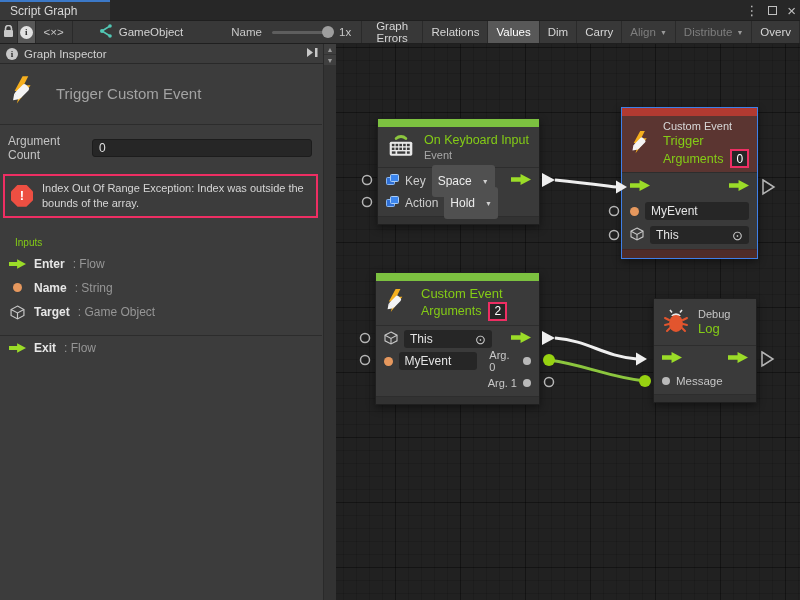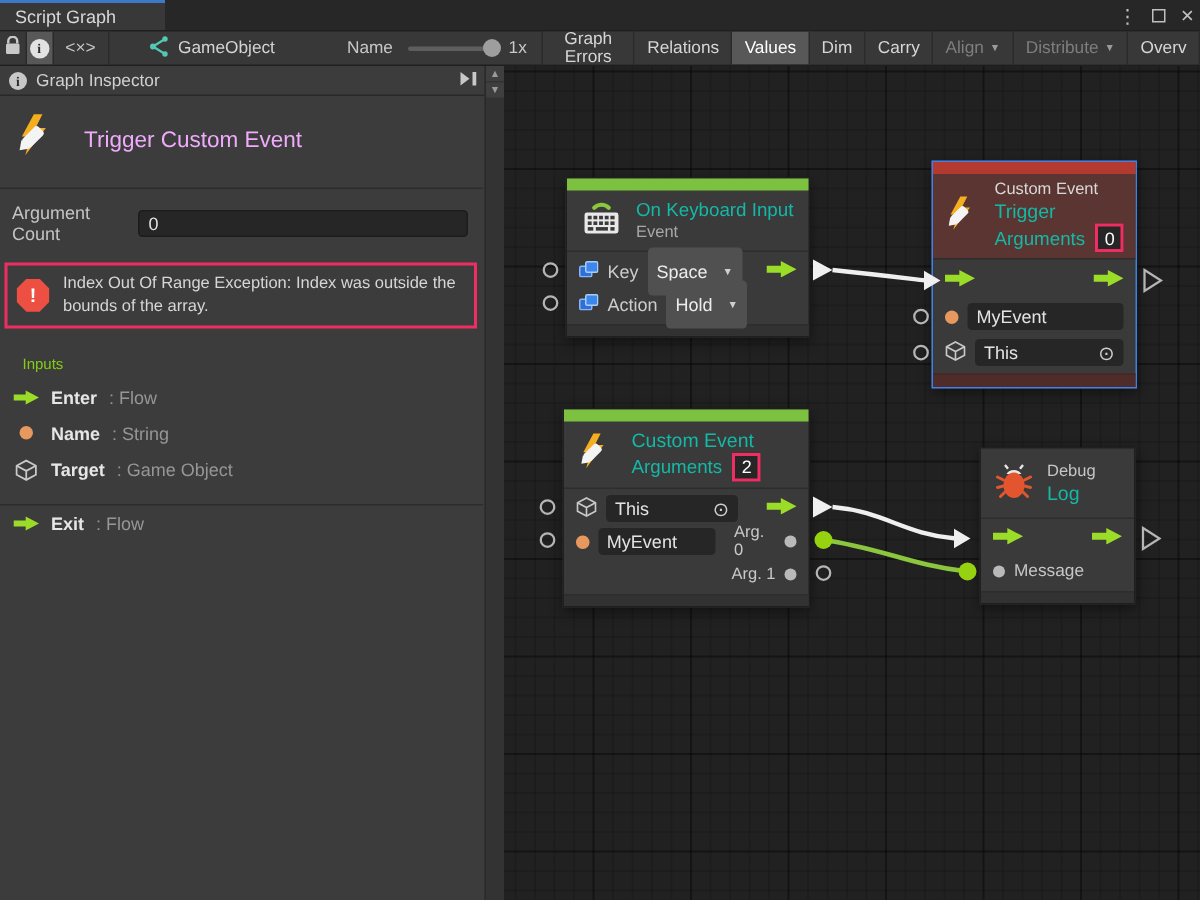--- a/index.html
+++ b/index.html
@@ -39,21 +39,21 @@
   
   .inspector { position:relative; width:336px; background:#3c3c3c; color:#c8c8c8; flex:none; }
   .insp-header { height:20px; background:#3c3c3c; border-bottom:1px solid #292929;
                  display:flex; align-items:center; gap:6px; padding:0 4px 0 6px; font-size:11.5px; color:#d0d0d0; }
   .insp-header .spacer { flex:1; }
   .scrollcol { position:absolute; right:0; top:0; bottom:0; width:13px; background:#333333; border-left:1px solid #2a2a2a; }
   .sarrow { height:11px; display:flex; align-items:center; justify-content:center;
             font-size:7px; color:#9a9a9a; background:#3f3f3f; border-bottom:1px solid #333; }
   .insp-body { padding-right:14px; }
   .title-block { display:flex; align-items:center; gap:14px; padding:11px 12px 13px 10px; }
-  .title-text { font-size:15px; color:#f0abfc; }
+  .title-text { font-size:15px; color:#a3a3a3; }
   .hr { border-top:1px solid #2c2c2c; }
   .argrow { display:flex; align-items:center; padding:9px 10px 9px 8px; }
   .argrow .lbl { width:84px; font-size:12px; color:#c4c4c4; flex:none; }
   .textinput { flex:1; height:18px; background:#262626; border:1px solid #1c1c1c; border-radius:3px;
                color:#e0e0e0; font-size:12px; display:flex; align-items:center; padding:0 6px; }
   .errorbox { margin:3px 4px 6px 3px; border:2px solid #ee2e63; display:flex; align-items:center; gap:9px;
               padding:5px 6px; }
   .octagon { width:22px; height:22px; flex:none; background:#ed4f42; color:#fff; font-weight:bold; font-size:13px;
              display:flex; align-items:center; justify-content:center;
              clip-path:polygon(30% 0,70% 0,100% 30%,100% 70%,70% 100%,30% 100%,0 70%,0 30%); }
@@ -78,21 +78,21 @@
     background-position:-6px 3px; overflow:hidden; }
 
   .node { position:absolute; background:#3a3a3a; border:1px solid #1f1f1f; box-shadow:0 3px 8px rgba(0,0,0,0.45);
           color:#dddddd; font-size:12px; }
   .colorbar { height:8px; }
   .green { background:#7cc140; }
   .redbar { background:#b23a31; }
   .nheader { display:flex; align-items:center; gap:9px; padding:6px 9px; }
   .nh-col { display:flex; flex-direction:column; justify-content:center; gap:2px; }
   .kind { font-size:11px; color:#d8d8d8; }
-  .ntitle { font-size:13px; color:#14b8a6; }
+  .ntitle { font-size:13px; color:#84cc16; }
   .nbody { border-top:1px solid #2d2d2d; padding:2px 0; }
   .nrow { display:flex; align-items:center; gap:6px; padding:0 8px; }
   .h22 { height:22px; } .h24 { height:24px; }
   .nfooter { height:8px; background:#323232; border-top:1px solid #2d2d2d; }
   .flex1 { flex:1; }
   .dd { background:#505050; border-radius:3px; height:18px; padding:16px 6px; display:flex; align-items:center; gap:6px;
         color:#ececec; font-size:12px; }
   .field { background:#262626; border-radius:3px; height:18px; display:flex; align-items:center; padding:0 6px;
            color:#e4e4e4; font-size:12px; }
   .tgt { margin-left:auto; color:#cfcfcf; font-size:13px; line-height:1; }

